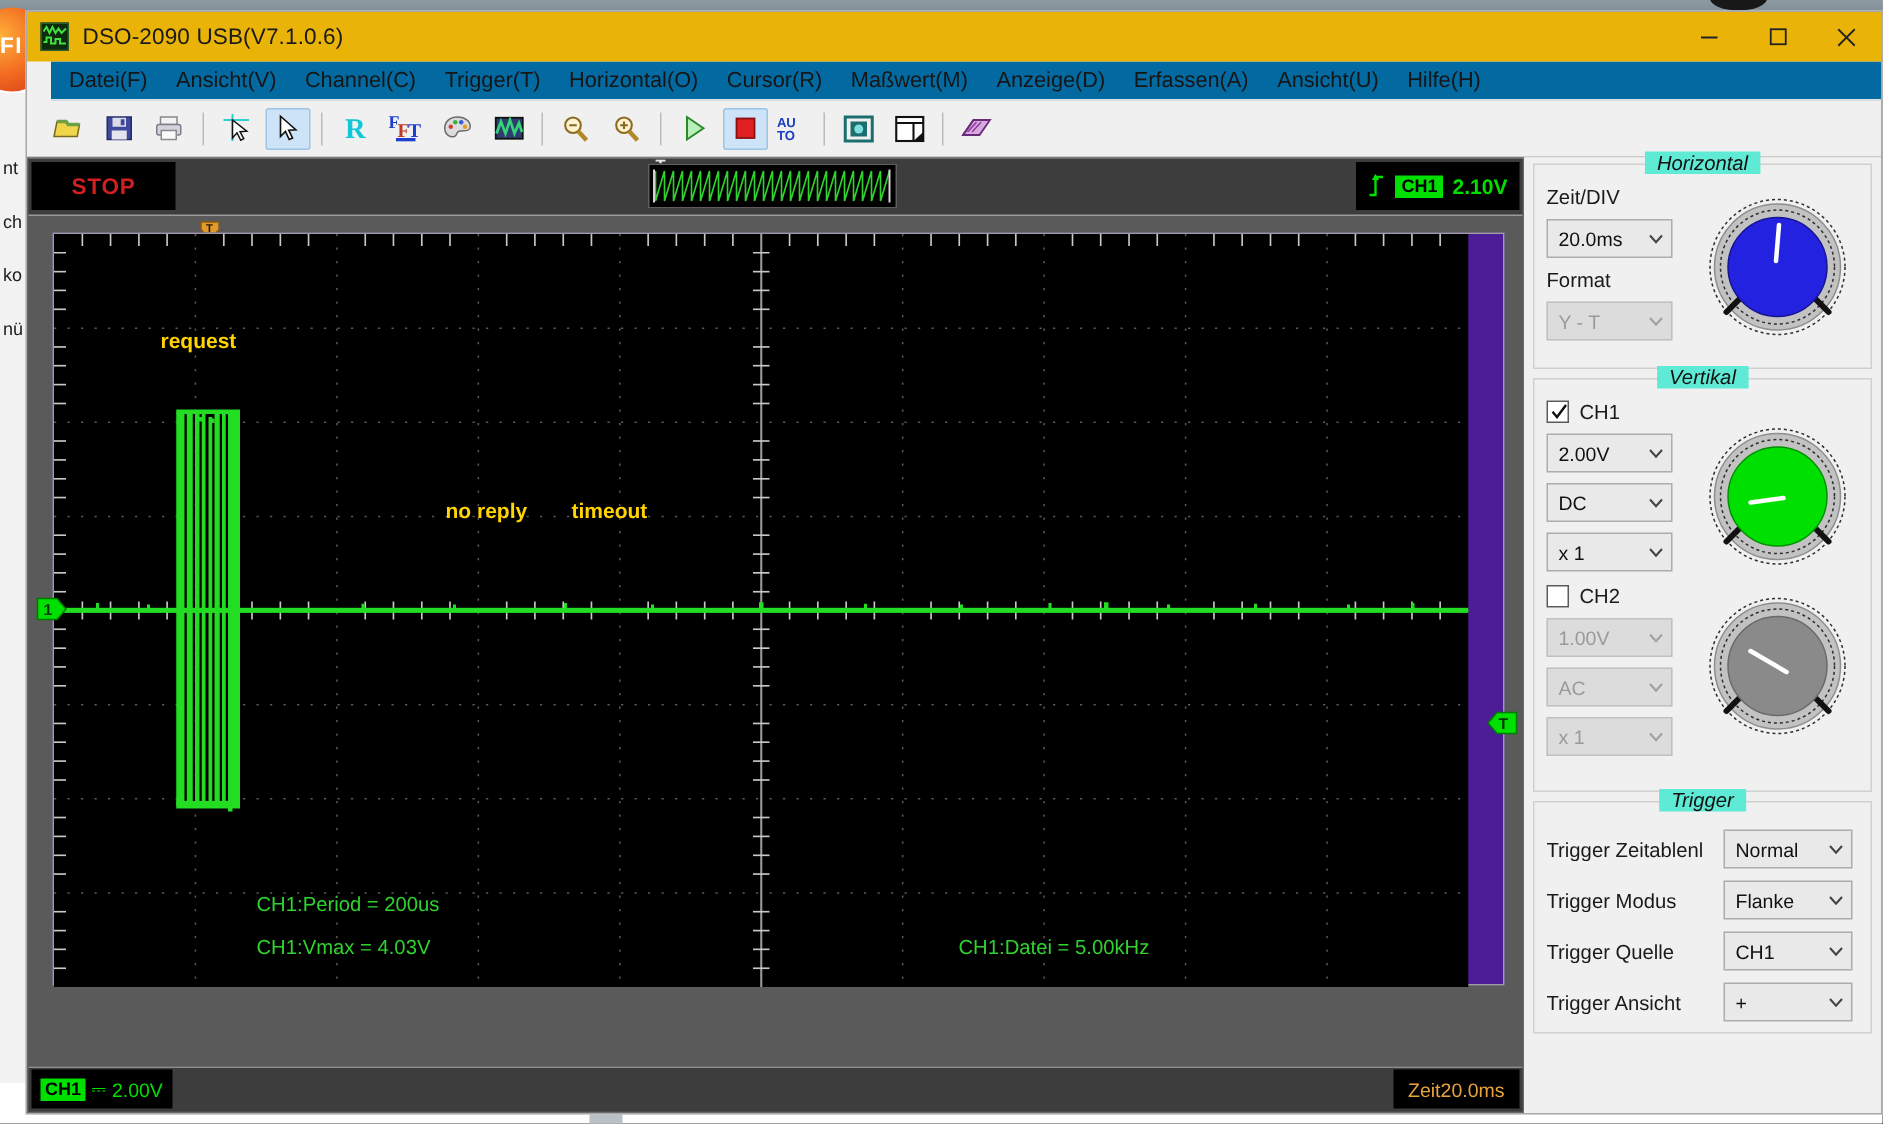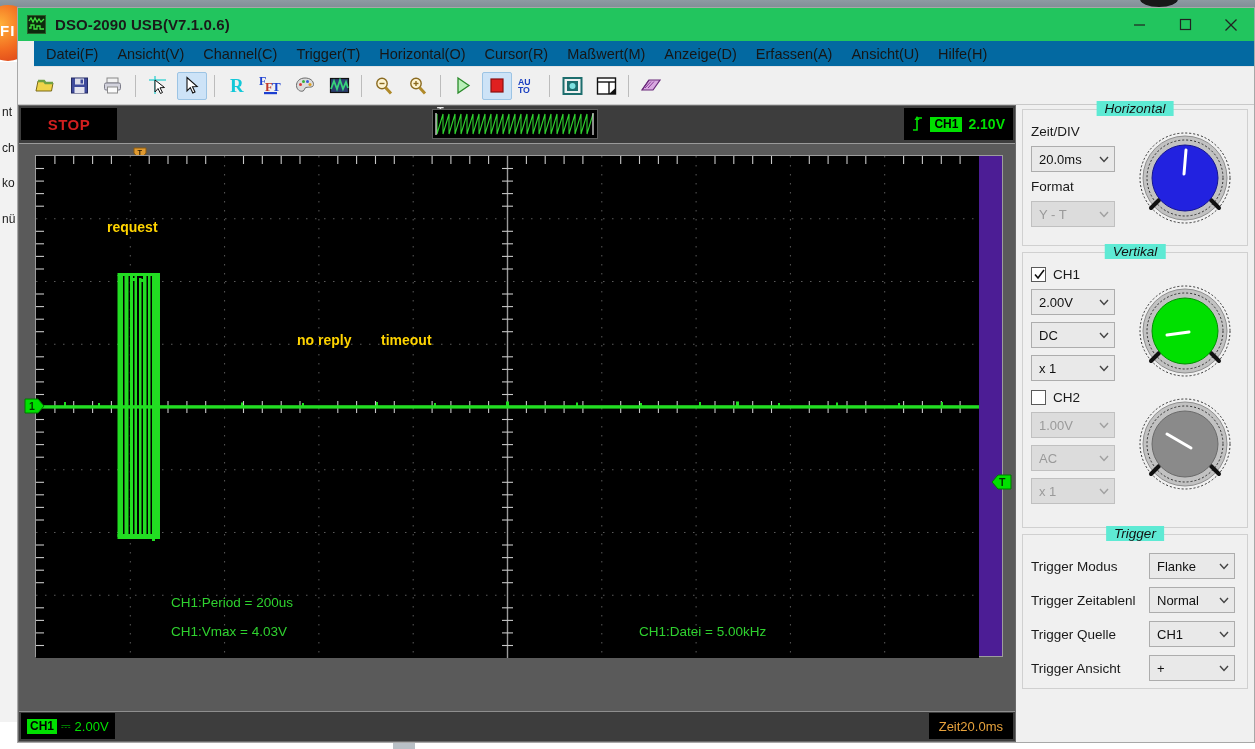--- a/index.html
+++ b/index.html
@@ -45,24 +45,23 @@
   #app-window {
     position: absolute; left: 17px; top: 7px;
     width: 1238px; height: 736px;
     background: #f0f0f0;
     border: 1px solid #a8a8a8;
     display: flex; flex-direction: column;
   }
 
   
   #titlebar {
-    height: 33px; background: #22c55e;
+    height: 33px; background: #eab308;
     display: flex; align-items: center; flex: 0 0 auto;
     position: relative;
-    font-weight: bold;
   }
   #titlebar .app-icon {
     width: 19px; height: 19px; margin-left: 9px; margin-right: 9px;
     background: #0f2d0f; border: 1px solid #2b5c2b;
     position: relative; overflow: hidden; flex: 0 0 auto;
   }
   #titlebar .app-icon svg { display: block; }
   #titlebar .title-text {
     font-size: 15px; color: #1a1a1a; letter-spacing: .1px;
   }
@@ -819,32 +818,32 @@
               <circle cx="48" cy="48" r="33" fill="#8a8a8a" stroke="#6a6a6a" stroke-width="1"></circle>
               <path d="M30 38 L54 52" stroke="#ffffff" stroke-width="3" stroke-linecap="round"></path>
             </svg>
           </div>
         </div>
       </div>
 
       <div class="group" style="height:155px; padding-top:18px">
         <span class="g-title">Trigger</span>
         <div class="trig-row">
+          <span class="tlbl">Trigger Zeitablenl</span>
+          <div class="combo wide">
+            <span class="cv">Normal</span>
+            <svg class="chev" viewBox="0 0 12 12">
+                <polyline points="2,4 6,8.5 10,4" fill="none" stroke="#444" stroke-width="1.4"></polyline>
+              </svg>
+          </div>
+        </div>
+        <div class="trig-row">
           <span class="tlbl">Trigger Modus</span>
           <div class="combo wide">
             <span class="cv">Flanke</span>
-            <svg class="chev" viewBox="0 0 12 12">
-                <polyline points="2,4 6,8.5 10,4" fill="none" stroke="#444" stroke-width="1.4"></polyline>
-              </svg>
-          </div>
-        </div>
-        <div class="trig-row">
-          <span class="tlbl">Trigger Zeitablenl</span>
-          <div class="combo wide">
-            <span class="cv">Normal</span>
             <svg class="chev" viewBox="0 0 12 12">
                 <polyline points="2,4 6,8.5 10,4" fill="none" stroke="#444" stroke-width="1.4"></polyline>
               </svg>
           </div>
         </div>
         <div class="trig-row">
           <span class="tlbl">Trigger Quelle</span>
           <div class="combo wide">
             <span class="cv">CH1</span>
             <svg class="chev" viewBox="0 0 12 12">

